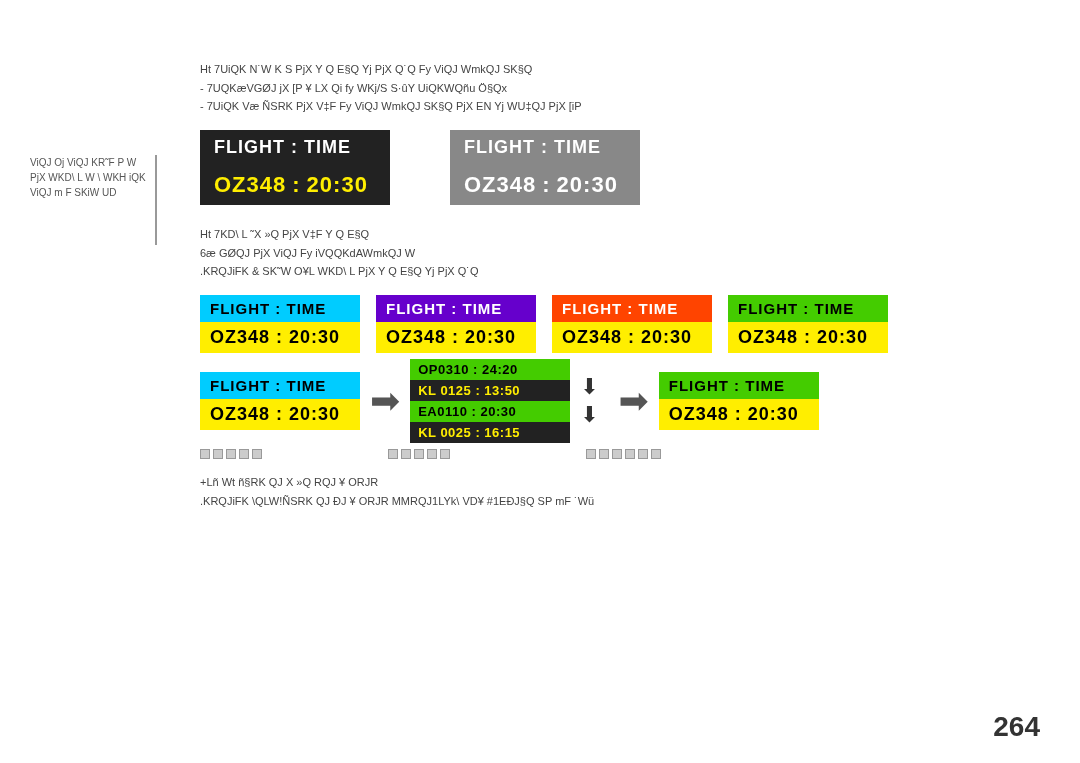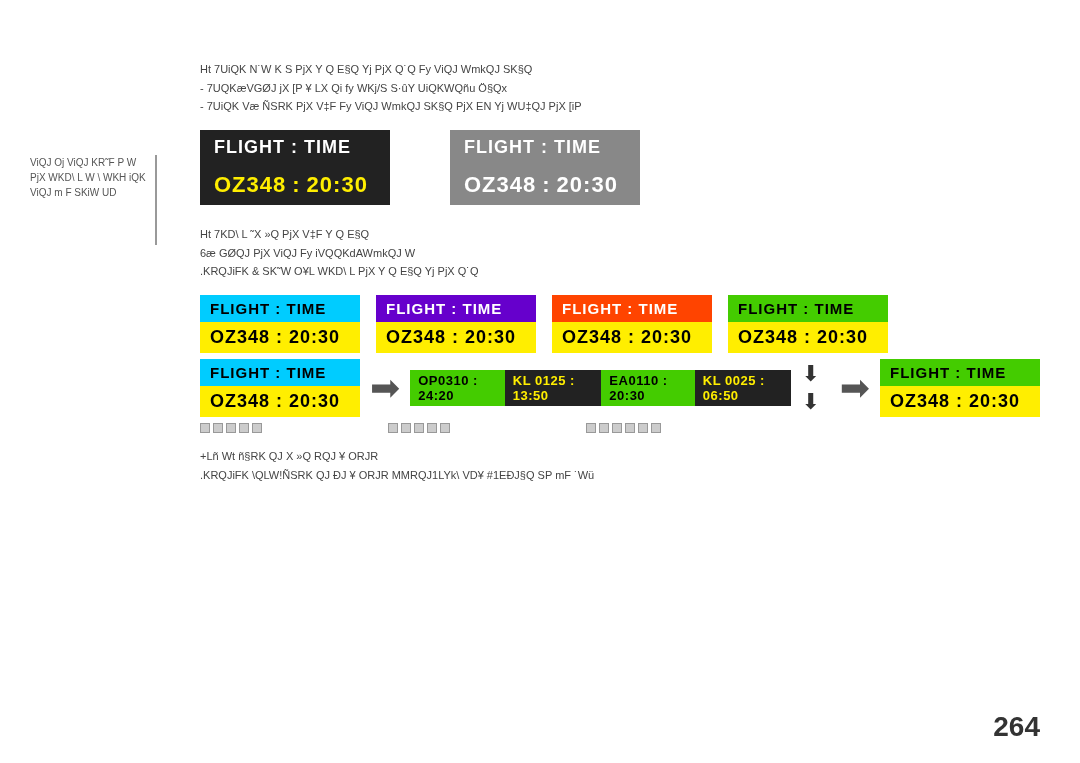--- a/index.html
+++ b/index.html
@@ -186,21 +186,21 @@
       align-items: center;
       justify-content: center;
       color: #333;
       font-size: 22px;
       gap: 2px;
       margin: 0 10px;
     }
 
     .multi-flight-board {
       display: flex;
-      flex-direction: row;
+      flex-direction: column;
       min-width: 160px;
     }
 
     .multi-flight-board .mfb-row {
       display: flex;
       align-items: center;
       padding: 3px 8px;
       font-size: 13px;
       font-weight: bold;
       letter-spacing: 0.5px;
@@ -376,21 +376,21 @@
       <div class="mfb-row op">
         <span>OP0310 :  24:20</span>
       </div>
       <div class="mfb-row kl1">
         <span>KL 0125 :  13:50</span>
       </div>
       <div class="mfb-row ea">
         <span>EA0110 :  20:30</span>
       </div>
       <div class="mfb-row kl2">
-        <span>KL 0025 :  06:50</span>
+        <span>KL 0025 :  16:15</span>
       </div>
     </div>
 
     <div class="arrow-down-group">
       <span>⬇</span>
       <span>⬇</span>
     </div>
 
     <div class="arrow-right">➡</div>
 

